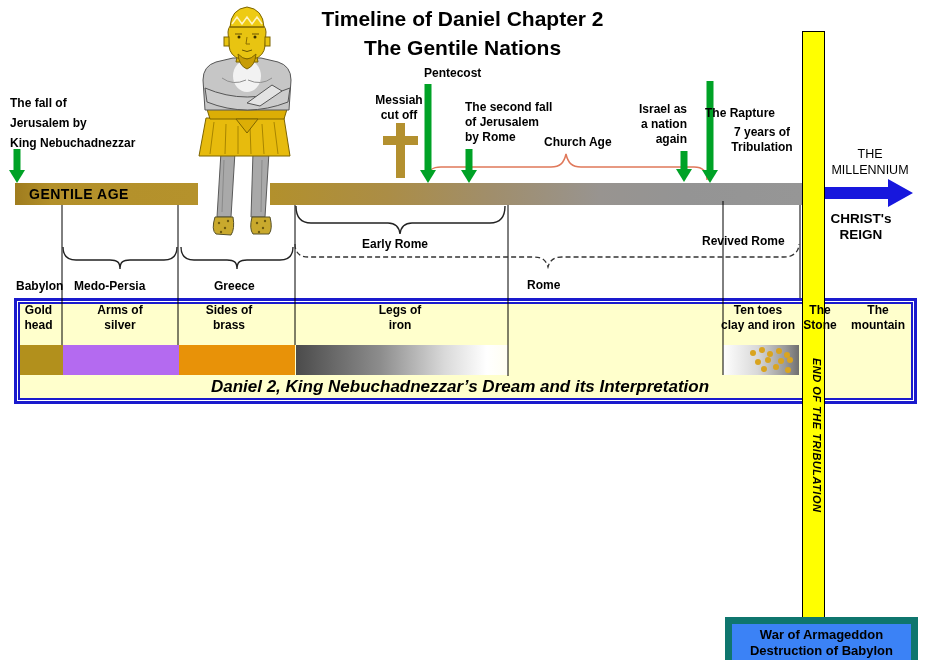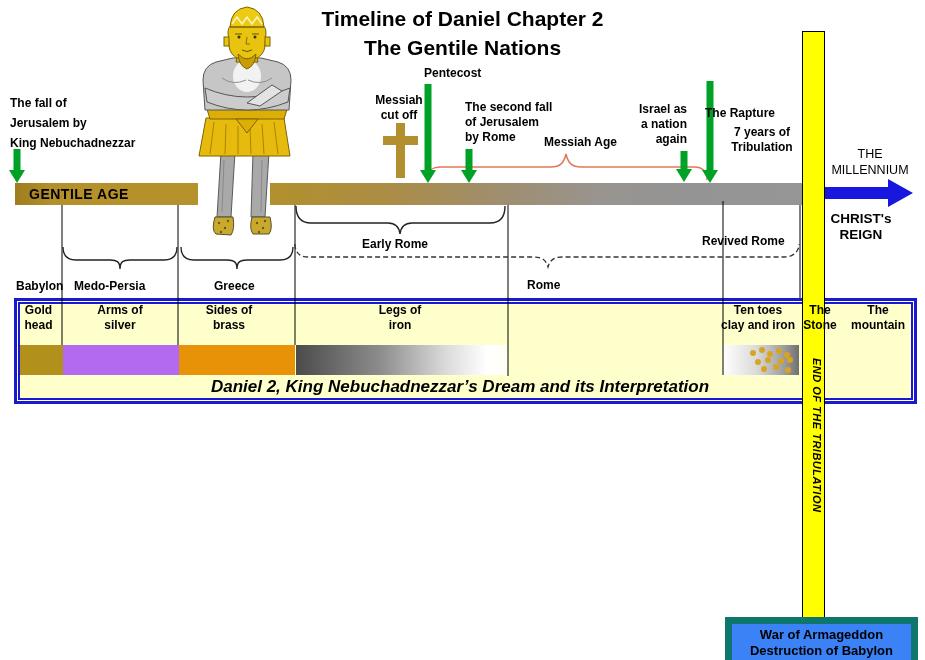--- a/index.html
+++ b/index.html
@@ -223,21 +223,21 @@
 
   <div class="lbl" style="left:10px;top:93px;line-height:20px;">The fall of
 Jerusalem by
 King Nebuchadnezzar</div>
   <div class="lbl center" style="left:368px;top:93px;width:62px;">Messiah
 cut off</div>
   <div class="lbl" style="left:424px;top:66px;">Pentecost</div>
   <div class="lbl" style="left:465px;top:100px;">The second fall
 of Jerusalem
 by Rome</div>
-  <div class="lbl" style="left:544px;top:135px;">Messiah Age</div>
+  <div class="lbl" style="left:544px;top:135px;">Church Age</div>
   <div class="lbl right" style="left:627px;top:102px;width:60px;">Israel as
 a nation
 again</div>
   <div class="lbl" style="left:705px;top:66px;margin-top:40px;">The Rapture</div>
   <div class="lbl center" style="left:724px;top:125px;width:76px;">7 years of
 Tribulation</div>
   <div class="millennium">THE
 MILLENNIUM</div>
   <div class="reign">CHRIST's
 REIGN</div>

